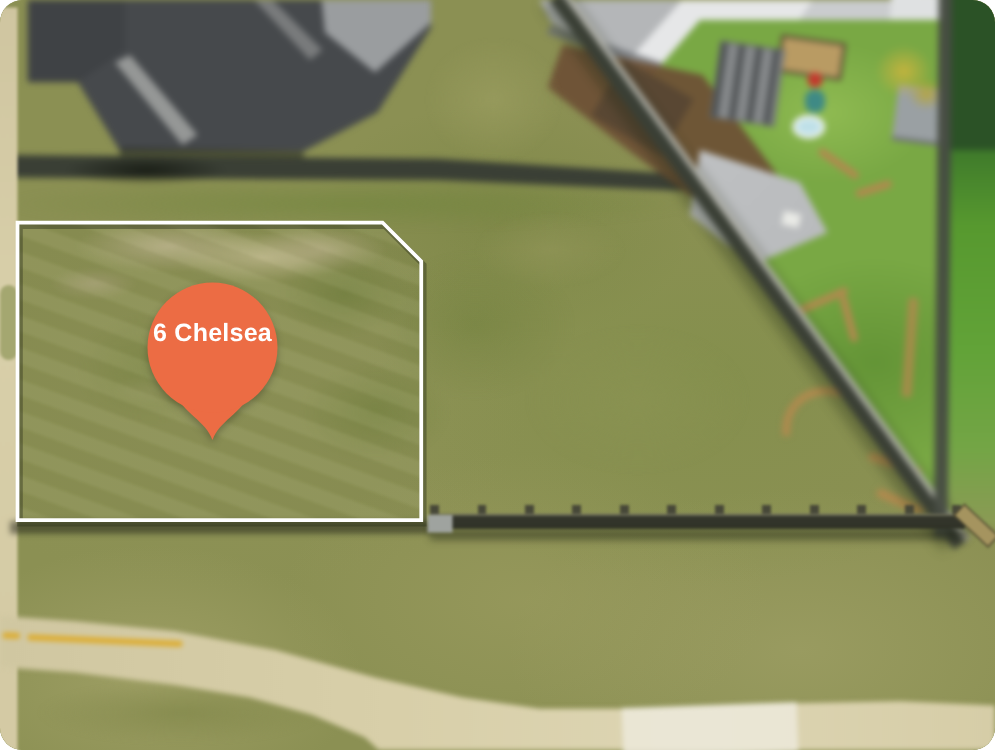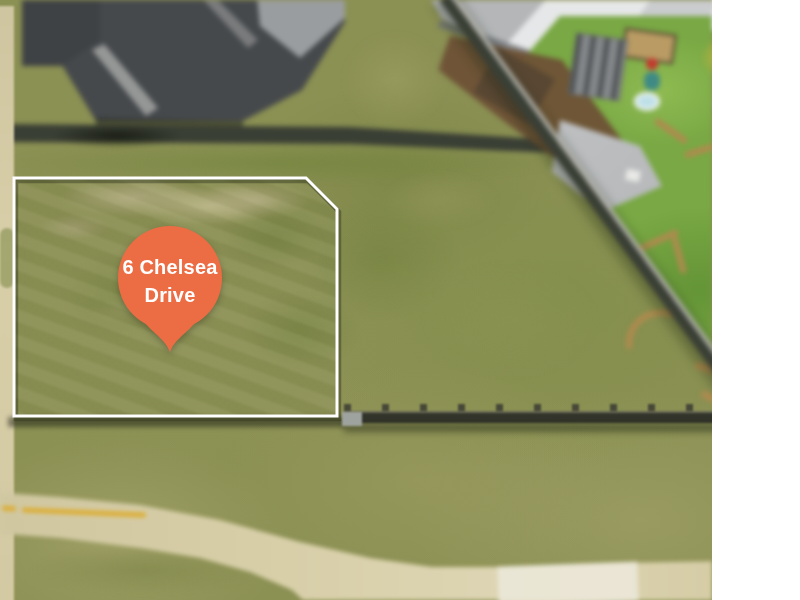--- a/index.html
+++ b/index.html
@@ -1,16 +1,16 @@
 <!DOCTYPE html>
 <html style="--marker-orange: #EC6C44; --marker-text: #FFFFFF; --boundary-white: #FFFFFF; --grass-olive: #8B9053; --turf-green: #79A844; --hedge-green: #2B5226; --lawn-green: #62A338; --roof-dark: #46494C; --roof-light: #E6E7E8; --fence-dark: #3A3F35; --mulch-brown: #6E5136; --timber-tan: #B08A4E; --path-beige: #D8CFA9; --marking-yellow: #DCAE36; --sail-gray: #D2D4D6; --wall-dark: #33352B;"><head>
 <meta charset="utf-8">
 <style>
   html,body{margin:0;padding:0;background:#ffffff;font-family:"Liberation Sans",sans-serif;}
-  .stage{position:relative;width:712px;height:600px;overflow:hidden;background:var(--grass-olive,#8b9053);}
+  .stage{position:relative;width:796px;height:600px;overflow:hidden;background:var(--grass-olive,#8b9053);border-radius:18px;}
   .abs{position:absolute;}
   .full{position:absolute;inset:0;}
   .grp{position:absolute;inset:0;}
   .g-top{filter:blur(2.5px);}
   .g-mid{filter:blur(1.3px);}
   .g-bot{filter:blur(2.2px);}
 
   
   .grass-base{position:absolute;inset:-16px;background-color:var(--grass-olive,#8b9053);
     background-image:
@@ -200,16 +200,15 @@
     <path d="M14 178 L306 178 L337 209 L337 416 L14 416 Z" fill="none" stroke="rgba(40,45,25,.4)" stroke-width="4.5" transform="translate(2,3)"></path>
     <path d="M14 178 L306 178 L337 209 L337 416 L14 416 Z" fill="none" stroke="#ffffff" stroke-width="3"></path>
   </svg>
 
   <svg class="pin-svg" viewBox="0 0 112 132">
     <path d="M20 84 C36 110 50 112 56 128 C62 112 76 110 92 84 Z" fill="var(--marker-orange,#EC6C44)"></path>
     <circle cx="56" cy="54" r="52" fill="var(--marker-orange,#EC6C44)"></circle>
   </svg>
   <div class="pin-labels">
     <div>6 Chelsea</div>
-    <div>Drive</div>
   </div>
 
 </div>
 
 </body></html>

